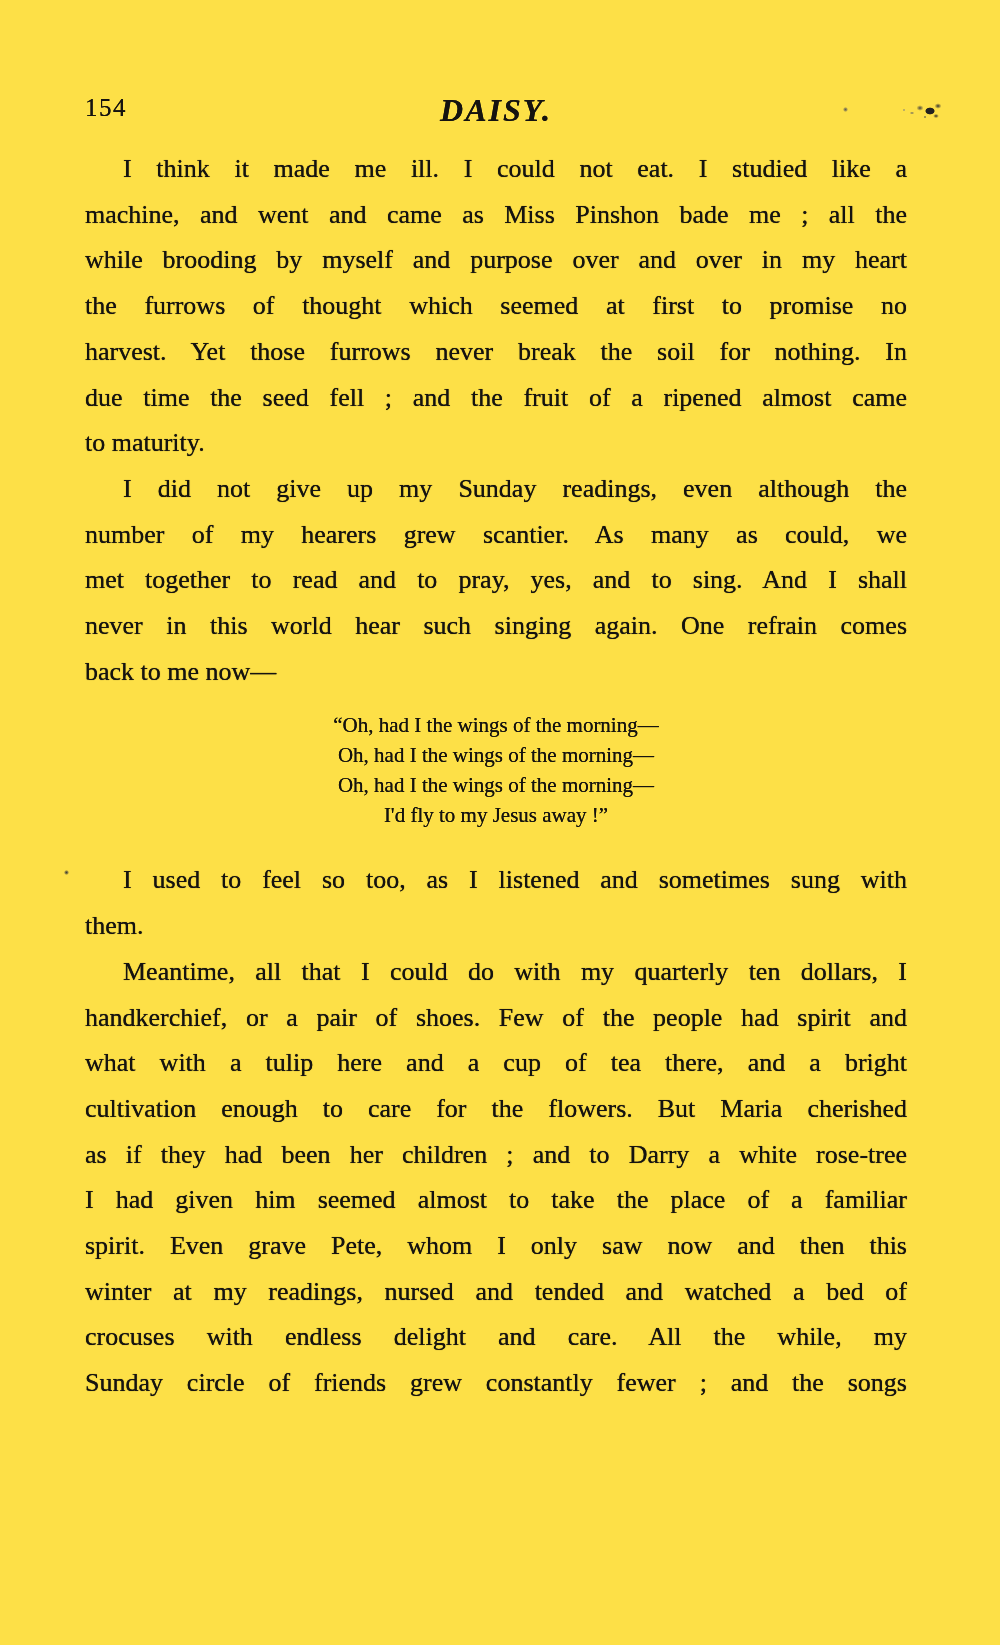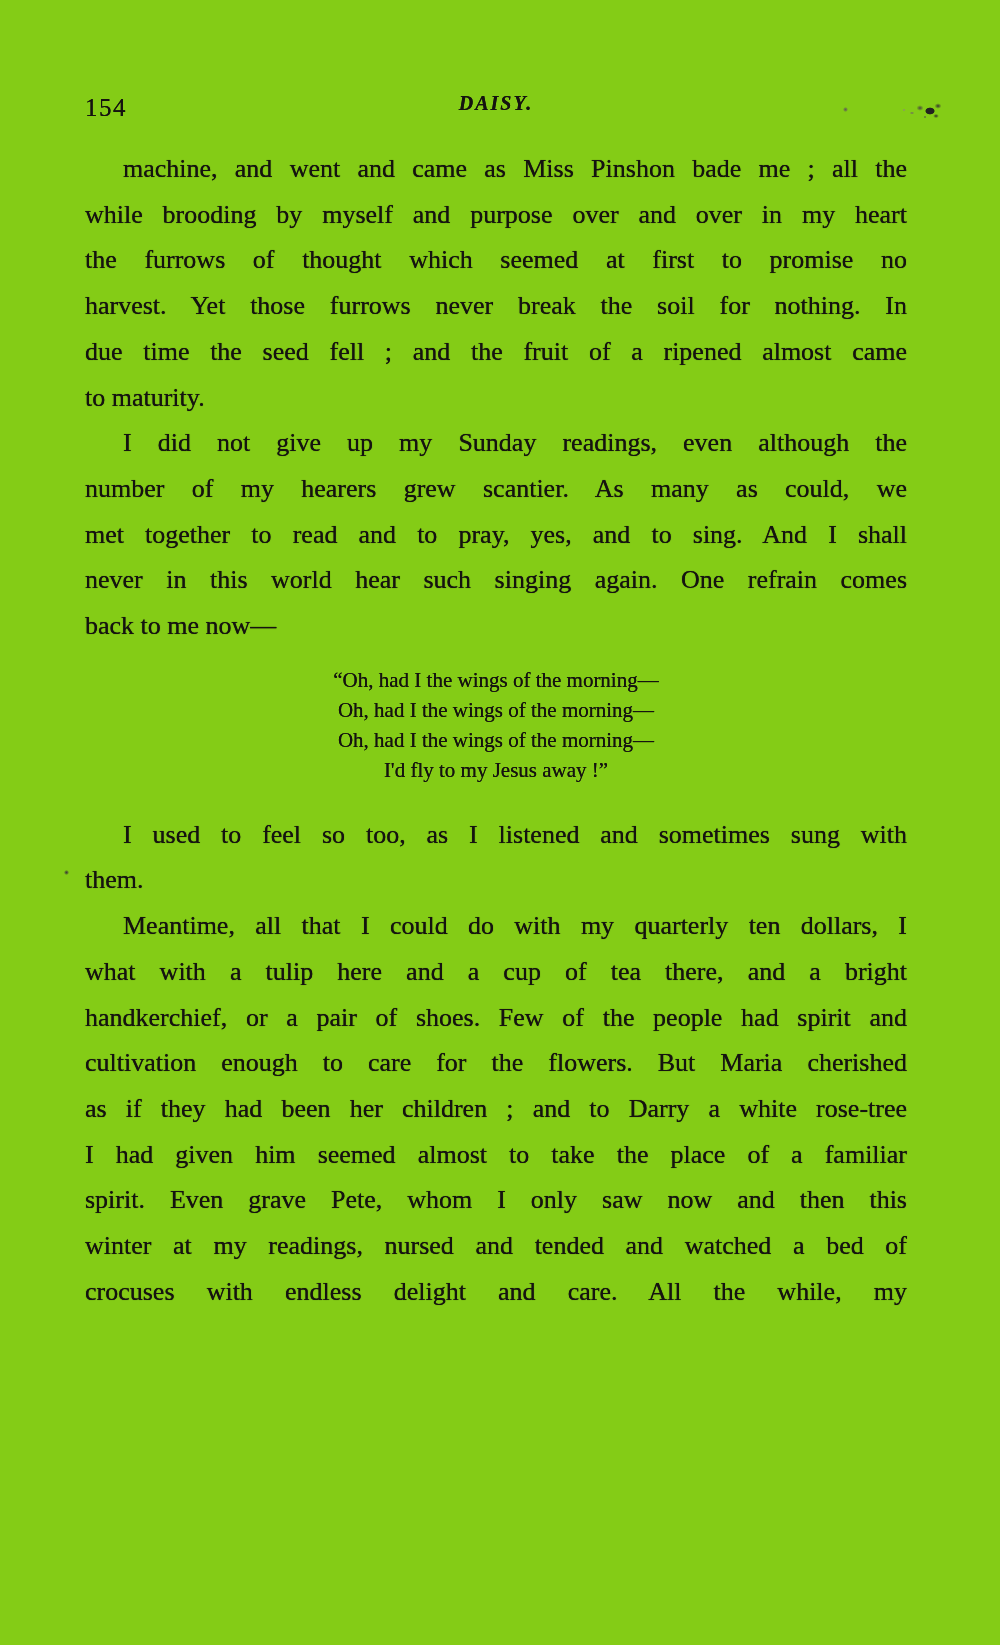--- a/index.html
+++ b/index.html
@@ -1,37 +1,37 @@
 <!DOCTYPE html>
 <html><head>
 <meta charset="utf-8">
 <style>
   * { margin: 0; padding: 0; box-sizing: border-box; }
   html, body { background: #ffffff; }
   .page {
     position: relative;
     width: 1000px;
     height: 1645px;
-    background: #84cc16;
+    background: #fde047;
     color: #151310;
     font-family: "Liberation Serif", serif;
     overflow: hidden;
   }
   
   .header { position: absolute; top: 92px; left: 85px; width: 822px; height: 34px; }
   .page-number {
     position: absolute; left: 0; top: 2px;
     font-size: 25px; letter-spacing: 1.5px;
     text-shadow: 0 0 0.6px currentColor;
   }
   .running-title {
     position: absolute; left: 0; right: 0; top: 0;
     text-align: center;
     font-style: italic; font-weight: bold;
-    font-size: 20px; letter-spacing: 2px;
+    font-size: 32px; letter-spacing: 2px;
     text-shadow: 0 0 0.6px currentColor;
   }
   
   .smudge {
     position: absolute; left: 898px; top: 101px; width: 50px; height: 20px;
     background:
       radial-gradient(ellipse 8px 6px at 32px 10px, #232220 0%, #232220 50%, transparent 62%),
       radial-gradient(ellipse 5px 4px at 40px 5px,  #35332f 0%, transparent 68%),
       radial-gradient(ellipse 5px 4px at 22px 7px,  #4a473f 0%, transparent 70%),
       radial-gradient(ellipse 3px 2px at 14px 12px, #6d6a60 0%, transparent 75%),
@@ -81,20 +81,21 @@
     <span class="page-number">154</span>
     <span class="running-title">DAISY.</span>
   </div>
 
   <span class="smudge"></span>
   <span class="speck-a"></span>
   <span class="speck-b"></span>
 
   <div class="content">
       <div class="para">
+        <div class="line">I think it made me ill.  I could not eat.  I studied like a</div>
         <div class="line">machine, and went and came as Miss Pinshon bade me ; all the</div>
         <div class="line">while brooding by myself and purpose over and over in my heart</div>
         <div class="line">the furrows of thought which seemed at first to promise no</div>
         <div class="line">harvest.  Yet those furrows never break the soil for nothing.  In</div>
         <div class="line">due time the seed fell ; and the fruit of a ripened almost came</div>
         <div class="line">to maturity.</div>
       </div>
       <div class="para">
         <div class="line">I did not give up my Sunday readings, even although the</div>
         <div class="line">number of my hearers grew scantier.  As many as could, we</div>
@@ -107,24 +108,25 @@
         <div class="line">Oh, had I the wings of the morning—</div>
         <div class="line">Oh, had I the wings of the morning—</div>
         <div class="line">I'd fly to my Jesus away !”</div>
       </div>
       <div class="para">
         <div class="line">I used to feel so too, as I listened and sometimes sung with</div>
         <div class="line">them.</div>
       </div>
       <div class="para justify-last">
         <div class="line">Meantime, all that I could do with my quarterly ten dollars, I</div>
+        <div class="line">handkerchief, or a pair of shoes.  Few of the people had spirit and</div>
         <div class="line">what with a tulip here and a cup of tea there, and a bright</div>
-        <div class="line">handkerchief, or a pair of shoes.  Few of the people had spirit and</div>
         <div class="line">cultivation enough to care for the flowers.  But Maria cherished</div>
         <div class="line">as if they had been her children ; and to Darry a white rose-tree</div>
         <div class="line">I had given him seemed almost to take the place of a familiar</div>
         <div class="line">spirit.  Even grave Pete, whom I only saw now and then this</div>
         <div class="line">winter at my readings, nursed and tended and watched a bed of</div>
         <div class="line">crocuses with endless delight and care.  All the while, my</div>
+        <div class="line">Sunday circle of friends grew constantly fewer ; and the songs</div>
       </div>
     </div>
 
 </div>
 
 </body></html>

